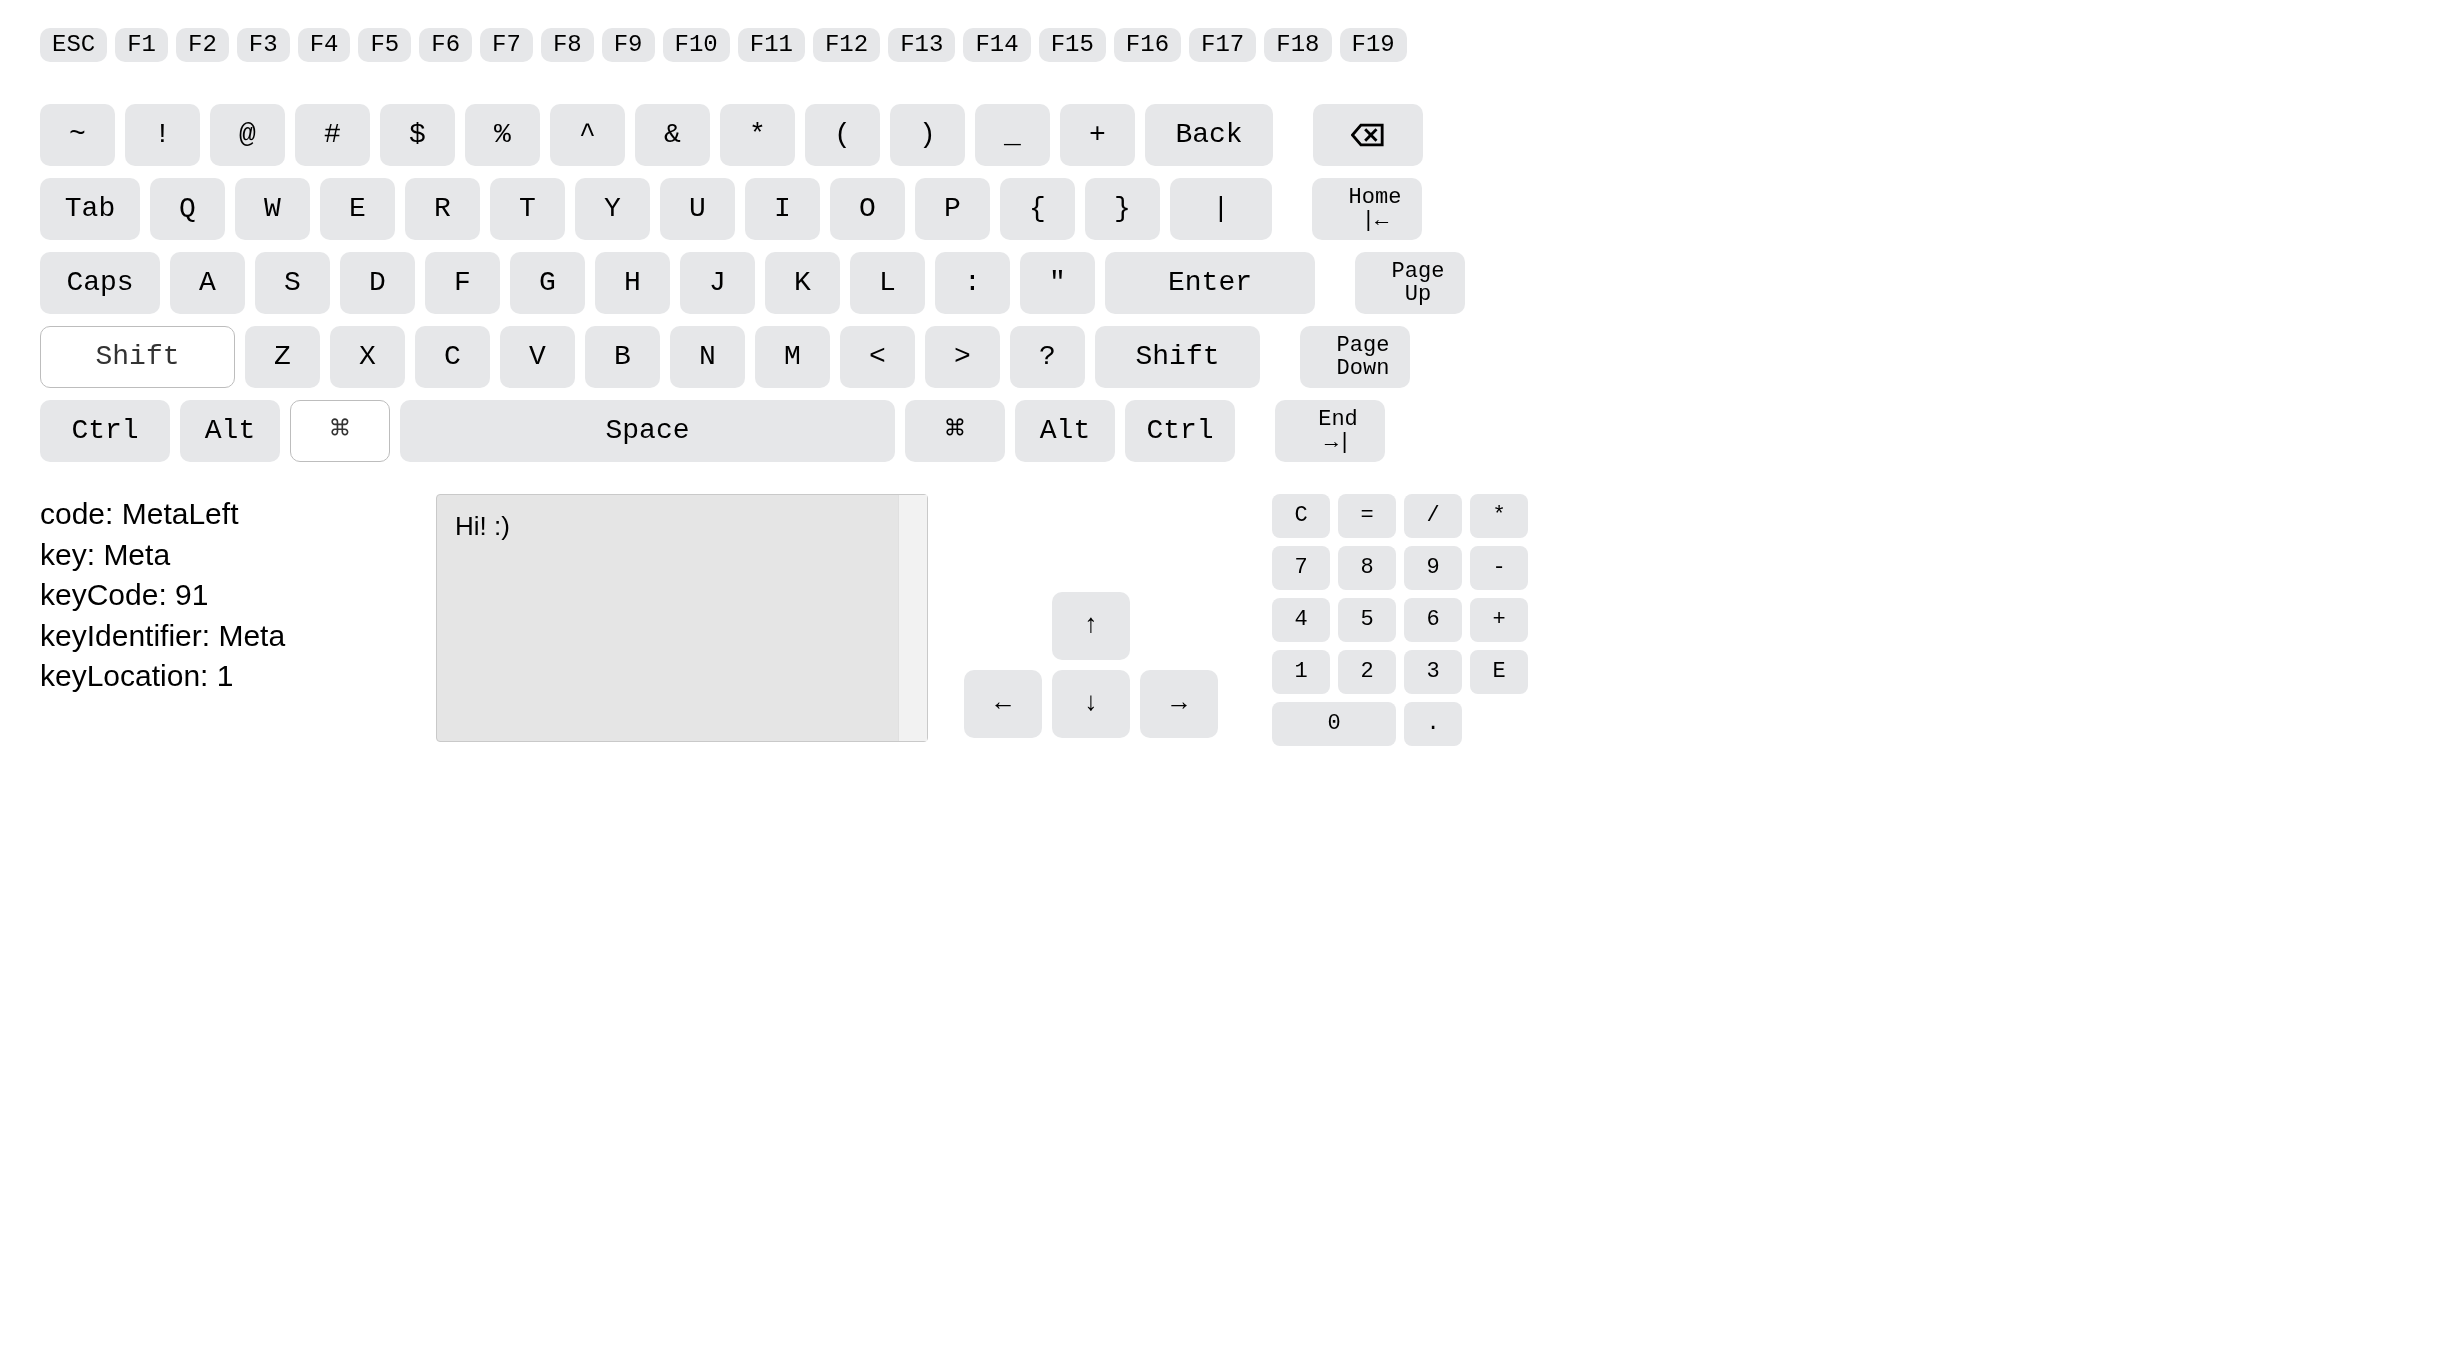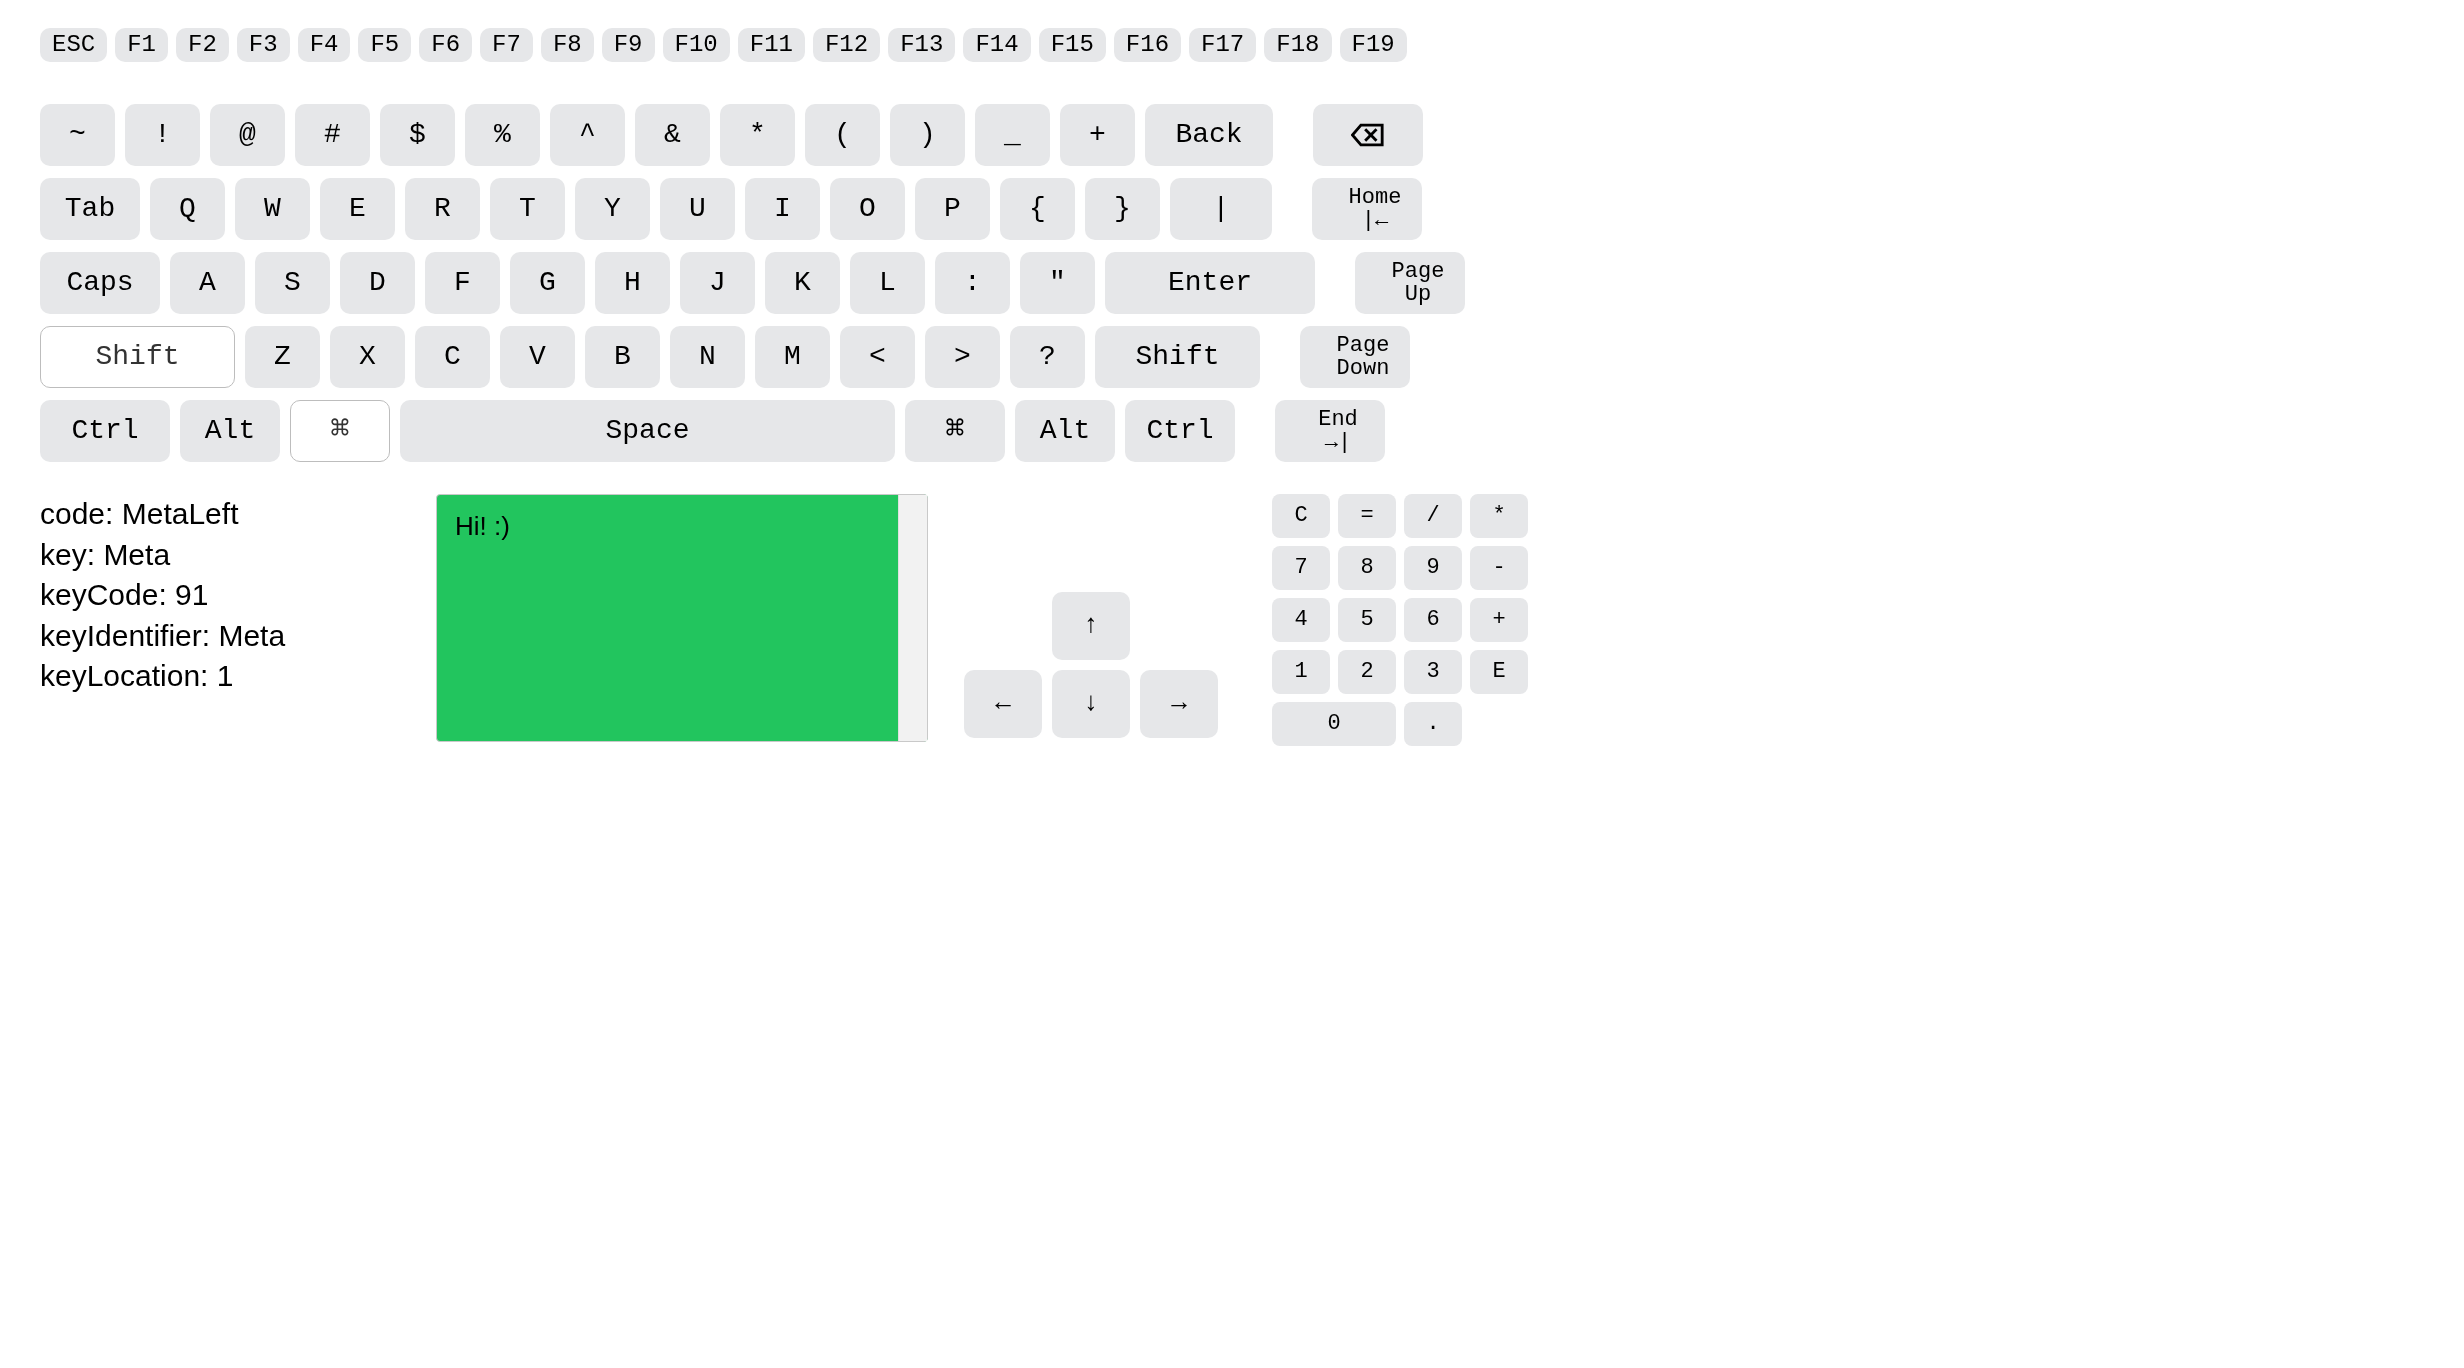--- a/index.html
+++ b/index.html
@@ -62,21 +62,21 @@
   }
   .textarea {
     width: 492px;
     height: 248px;
     border: 1px solid #c9c9c9;
     border-radius: 4px;
     padding: 16px 18px;
     font-family: -apple-system, "Helvetica Neue", Arial, sans-serif;
     font-size: 26px;
     resize: none;
-    background: #22c55e;
+    background: #e5e5e5;
     position: relative;
   }
   .textarea::after {
     content: "";
     position: absolute;
     right: 0; top: 0; bottom: 0;
     width: 28px;
     background: #f2f2f2;
     border-left: 1px solid #e0e0e0;
   }

